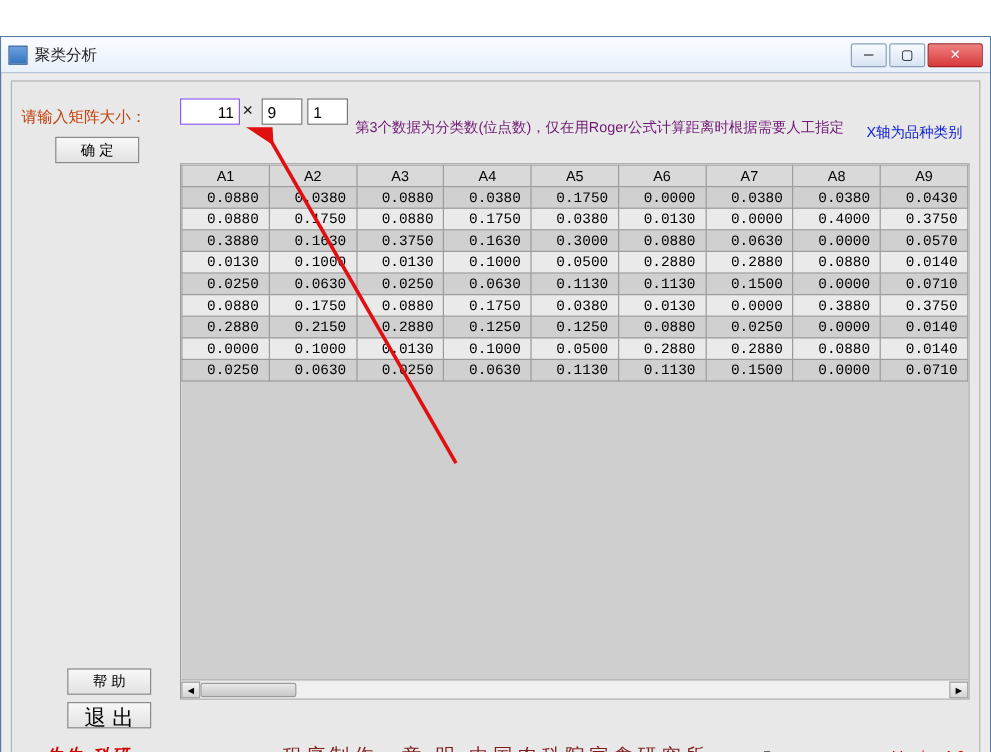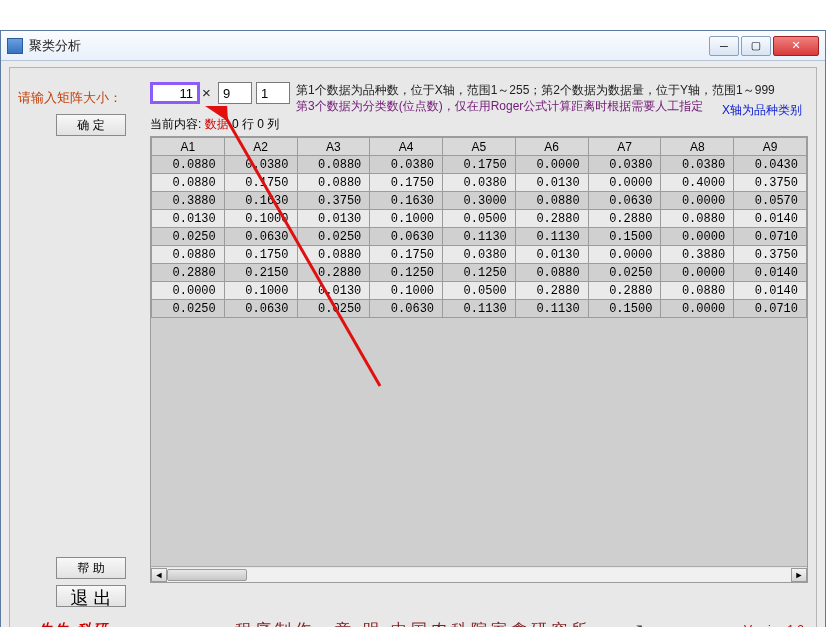--- a/index.html
+++ b/index.html
@@ -7,28 +7,28 @@
 .window { width: 826px; height: 627px; border: 1px solid #5a7aa0; background: #ececec; position: relative; margin-top: 30px; }
 .titlebar { height: 30px; background: linear-gradient(#fafcff,#e8f0fa); display: flex; align-items: center; padding: 0 6px; border-bottom: 1px solid #b5c5d8; }
 .titlebar .app-icon { width: 16px; height: 16px; display: inline-block; background: linear-gradient(#6aa0e0,#3574c0); border: 1px solid #2c5a9a; margin-right: 6px; }
 .titlebar .title { flex: 1; color: #222; font-size: 13px; }
 .winbtns { display: flex; gap: 2px; }
 .winbtn { width: 30px; height: 20px; border: 1px solid #8aa0bb; border-radius: 2px; background: linear-gradient(#f8fbff,#d8e4f2); display: flex; align-items: center; justify-content: center; font-size: 11px; cursor: default; }
 .winbtn.close { background: linear-gradient(#f08080,#d83a3a); color: #fff; border-color: #a02020; width: 46px; }
 .client { position: absolute; top: 36px; left: 8px; right: 8px; bottom: 8px; background: #e8e8e8; border: 1px solid #b4b4b4; }
 .toprow { position: absolute; top: 14px; left: 8px; right: 8px; height: 40px; }
 .label-matrix { position: absolute; left: 0; top: 7px; font-size: 13px; color: #c2410c; }
-.ipt-n1 { position: absolute; left: 132px; top: 0; width: 50px; height: 22px; border: 3px solid #8b5cf6; padding: 2px 4px; font-size: 13px; text-align: right; }
+.ipt-n1 { position: absolute; left: 132px; top: 0; width: 50px; height: 22px; border: 1px solid #8b5cf6; padding: 2px 4px; font-size: 13px; text-align: right; }
 .times { position: absolute; left: 184px; top: 2px; font-size: 15px; color: #222; }
 .ipt-n2 { position: absolute; left: 200px; top: 0; width: 34px; height: 22px; border: 1px solid #7a7a7a; padding: 2px 4px; font-size: 13px; }
 .ipt-n3 { position: absolute; left: 238px; top: 0; width: 34px; height: 22px; border: 1px solid #7a7a7a; padding: 2px 4px; font-size: 13px; }
 .hint1 { position: absolute; left: 278px; top: 0; font-size: 12px; color: #222; }
 .hint2 { position: absolute; left: 278px; top: 16px; font-size: 12px; color: #701a75; }
 .hint3 { position: absolute; right: 6px; top: 20px; font-size: 12px; color: #1020d0; }
-.btn-ok { position: absolute; left: 46px; top: 46px; width: 70px; height: 22px; background: linear-gradient(#f8f8f8,#e2e2e2); border: 1px solid #8a8a8a; font-size: 12px; }
+.btn-ok { position: absolute; left: 36px; top: 46px; width: 70px; height: 22px; background: linear-gradient(#f8f8f8,#e2e2e2); border: 1px solid #8a8a8a; font-size: 12px; }
 .curline { position: absolute; left: 140px; top: 48px; font-size: 12px; }
 .curline .red { color: #d00000; }
 .grid-wrap { position: absolute; left: 140px; right: 8px; top: 68px; bottom: 64px; border: 1px solid #9c9c9c; background: #fff; overflow: hidden; }
 .grid-scroll { position: absolute; left: 0; right: 0; top: 0; bottom: 16px; overflow: hidden; background: #cfcfcf; }
 table.grid { border-collapse: collapse; width: 100%; background: #cfcfcf; font-family: Consolas, "Courier New", monospace; font-size: 12px; }
 table.grid th { background: #d9d9d9; border: 1px solid #9c9c9c; height: 18px; font-weight: normal; text-align: center; padding: 1px 4px; font-family: "Microsoft YaHei", Arial; }
 table.grid td { border: 1px solid #9c9c9c; height: 18px; text-align: right; padding: 1px 8px; }
 table.grid tr.odd td { background: #d0d0d0; }
 table.grid tr.even td { background: #eaeaea; }
 .hscroll { position: absolute; left: 0; right: 0; bottom: 0; height: 16px; background: #e8e8e8; border-top: 1px solid #aaa; display: flex; align-items: center; }
@@ -57,30 +57,26 @@
     </div>
   </div>
 
   <div class="client">
     <div class="toprow">
       <span class="label-matrix">请输入矩阵大小：</span>
       <input class="ipt-n1" value="11" style="">
       <span class="times">×</span>
       <input class="ipt-n2" value="9" style="">
       <input class="ipt-n3" value="1" style="">
-      <div class="hint1">第1个数据为品种数，位于X轴，范围1～255；第2个数据为数据量，位于Y轴，范围1～999</div>
       <div class="hint2">第3个数据为分类数(位点数)，仅在用Roger公式计算距离时根据需要人工指定</div>
       <div class="hint3">X轴为品种类别</div>
     </div>
 
     <button class="btn-ok">确   定</button>
 
-    <div class="curline">
-      <span>当前内容: </span><span class="red">数据</span><span>   0  行 0  列</span>
-    </div>
 
     <div class="grid-wrap">
       <div class="grid-scroll">
         <table class="grid">
           <thead>
               <tr id="hdr-row">
                 <th>A1</th>
                 <th>A2</th>
                 <th>A3</th>
                 <th>A4</th>

